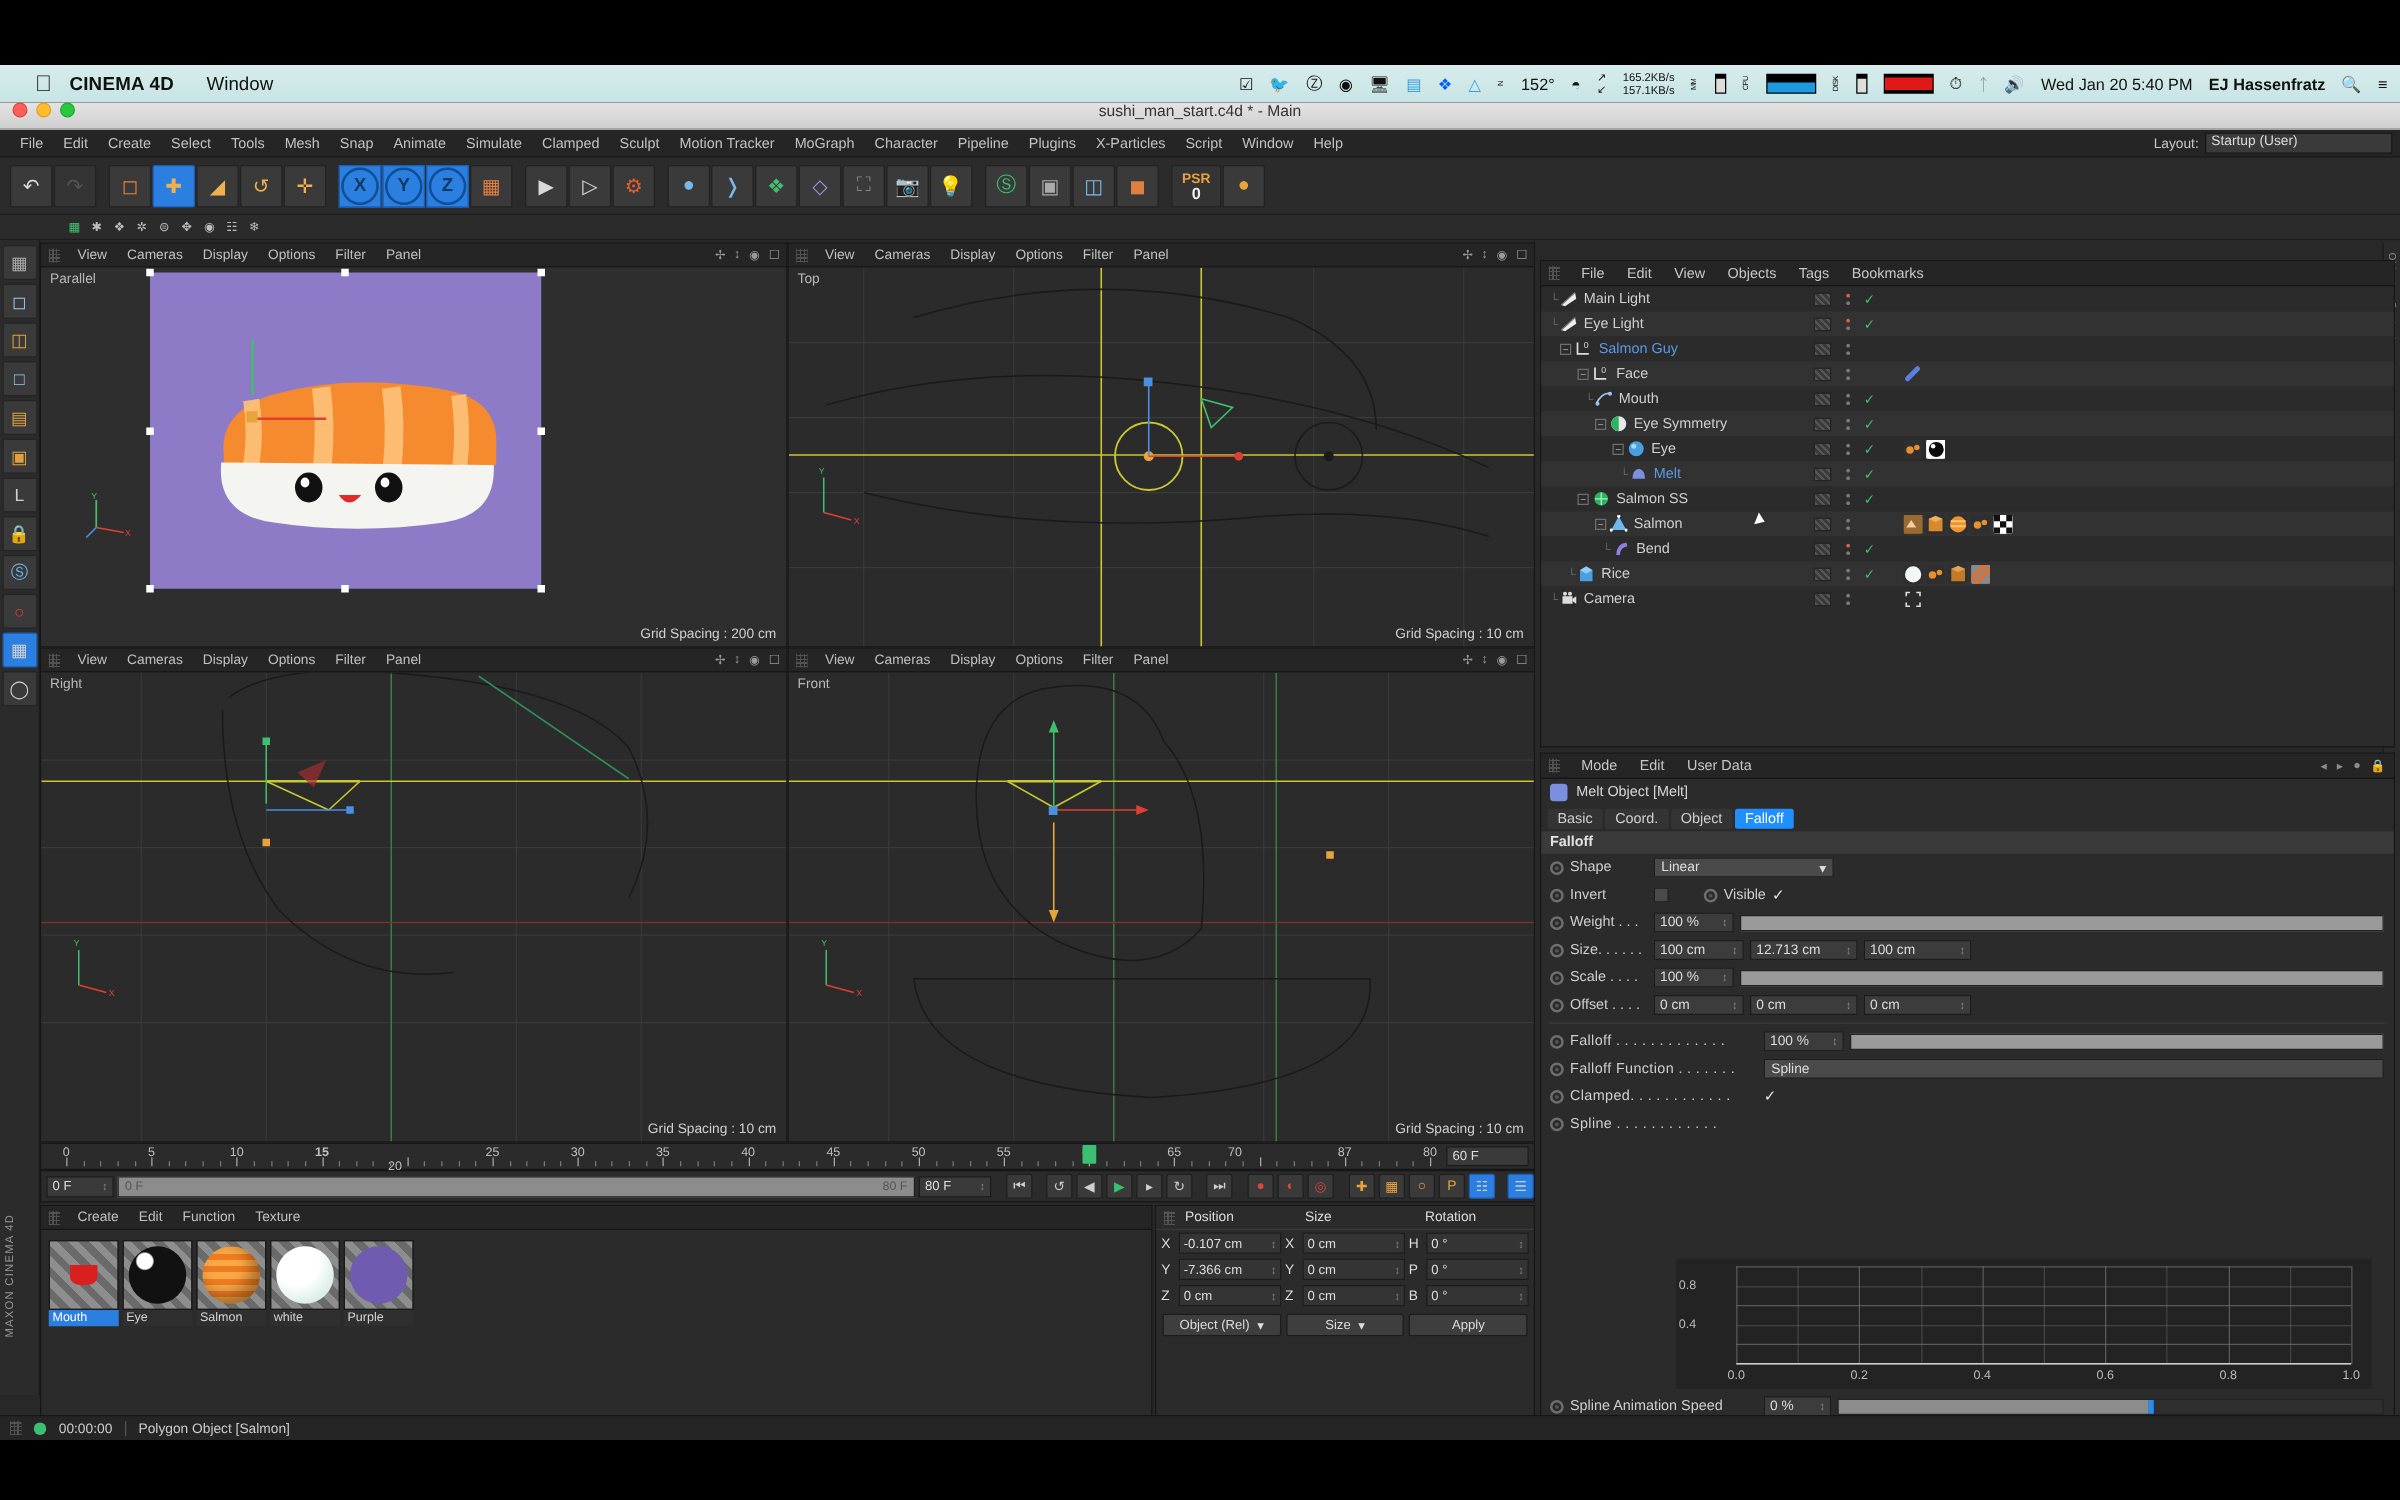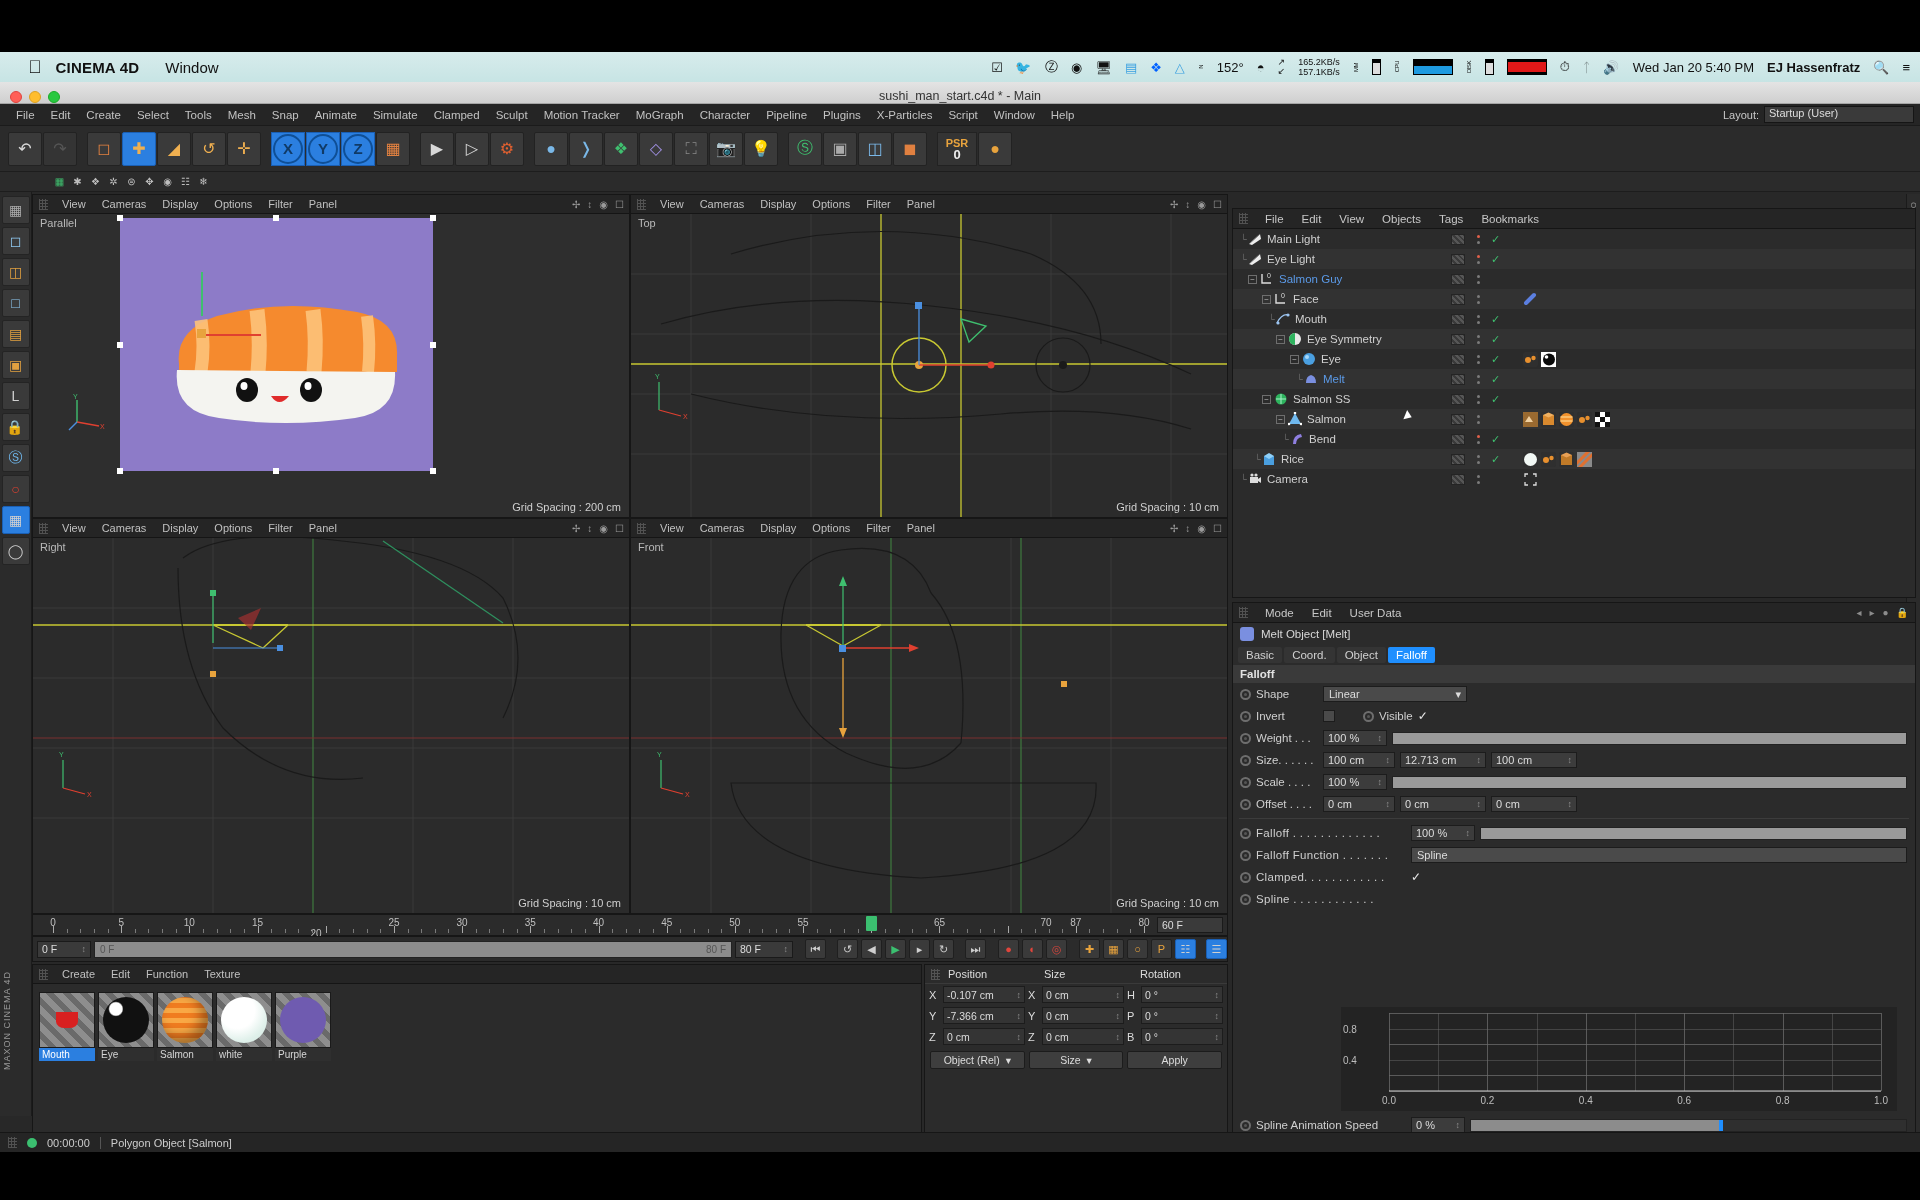--- a/index.html
+++ b/index.html
@@ -21,21 +21,21 @@
   .sparkline { width:40px; height:16px; background:#000; display:inline-block; position:relative; }
   .sparkline.blue::after{content:"";position:absolute;left:1px;bottom:1px;right:1px;height:8px;background:#1e9ae0;}
   .sparkline.red::after{content:"";position:absolute;left:1px;top:3px;right:1px;height:10px;background:#e01818;}
   .minibar { width:9px;height:16px;background:#000;display:inline-block;position:relative;}
   .minibar::after{content:"";position:absolute;left:1px;right:1px;bottom:1px;height:11px;background:#ddd;}
   .vlabel{font-size:6px;writing-mode:vertical-rl;transform:rotate(180deg);line-height:6px;letter-spacing:-.5px;}
 
   
   #c4d { position:absolute; left:0; top:82px; width:1920px; height:1070px; background:#282828; }
   #titlebar { height:22px; background:linear-gradient(#e4e4e4,#cfcfcf); border-bottom:1px solid #a5a5a5;
-              display:flex; align-items:flex-end; position:relative; }
+              display:flex; align-items:flex-start; position:relative; }
   .tl-dots { display:flex; gap:7px; padding-left:10px; }
   .tl-dots i { width:12px;height:12px;border-radius:50%;display:block; }
   .dot-r{background:#ff5f57;border:.5px solid #e0443e;} .dot-y{background:#ffbd2e;border:.5px solid #dea123;}
   .dot-g{background:#28c840;border:.5px solid #1aab29;}
   #titlebar .ttl { position:absolute; left:0; right:0; text-align:center; color:#333; font-size:12.5px; }
 
   
   #menubar { height:22px; background:#252525; display:flex; align-items:center; padding-left:8px;
              border-bottom:1px solid #1b1b1b; position:relative;}
   #menubar .mi { padding:0 8px; font-size:11.5px; color:#c2c2c2; line-height:22px;}
@@ -608,32 +608,32 @@
         <span class="gridlbl">Grid Spacing : 10 cm</span>
       </div>
     </div>
   </div>
 
   <div id="tlbar">
     <div id="tlruler">
         <div class="tk" style="left: 0px;">0</div>
         <div class="tk" style="left: 68.1875px;">5</div>
         <div class="tk" style="left: 136.375px;">10</div>
-        <div class="tk" style="left: 204.562px;">15</div>
+        <div class="tk" style="left: 204.562px; font-weight: bold;">15</div>
         <div class="tk" style="left: 263px; margin-top: 11px;">20</div>
         <div class="tk" style="left: 340.938px;">25</div>
         <div class="tk" style="left: 409.125px;">30</div>
         <div class="tk" style="left: 477.312px;">35</div>
         <div class="tk" style="left: 545.5px;">40</div>
         <div class="tk" style="left: 613.688px;">45</div>
         <div class="tk" style="left: 681.875px;">50</div>
         <div class="tk" style="left: 750.062px;">55</div>
         <div class="tk" style="left: 818.25px;">60</div>
         <div class="tk" style="left: 886.438px;">65</div>
-        <div class="tk" style="left: 993px;">70</div>
+        <div class="tk" style="left: 935px;">70</div>
         <div class="tk" style="left: 1022.81px;">87</div>
         <div class="tk" style="left: 1091px;">80</div>
         <div class="tick tickM" style="left: 0px;"></div>
         <div class="tick" style="left: 13.6375px;"></div>
         <div class="tick" style="left: 27.275px;"></div>
         <div class="tick" style="left: 40.9125px;"></div>
         <div class="tick" style="left: 54.55px;"></div>
         <div class="tick tickM" style="left: 68.1875px;"></div>
         <div class="tick" style="left: 81.825px;"></div>
         <div class="tick" style="left: 95.4625px;"></div>

